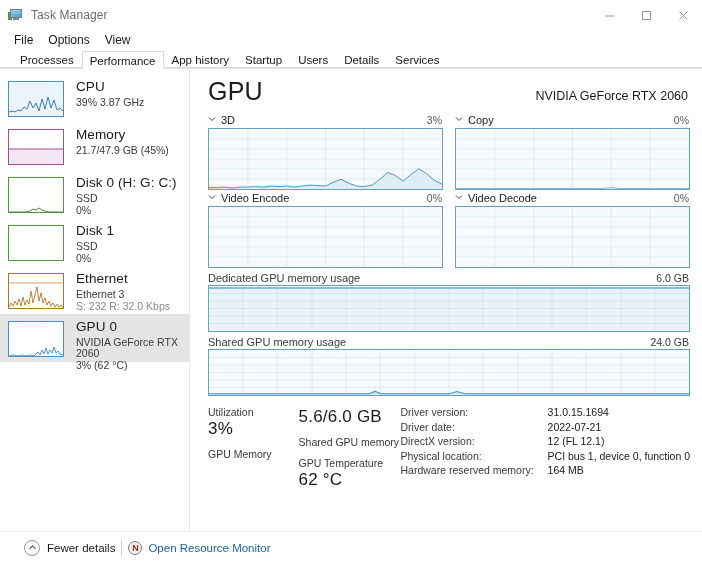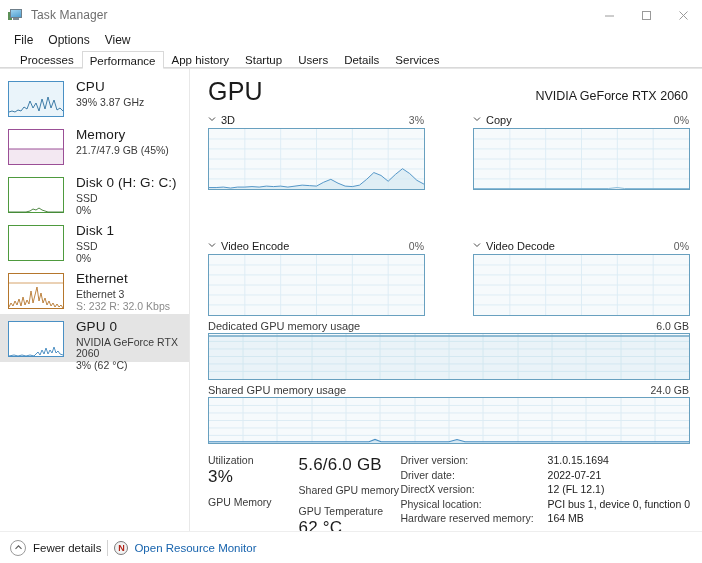--- a/index.html
+++ b/index.html
@@ -168,21 +168,20 @@
     margin-bottom: 6px;
   }
   .main-title { font-size: 25px; color: #1b1b1b; font-weight: 400; letter-spacing: .2px; }
   .main-sub { font-size: 12.5px; color: #1b1b1b; padding-right: 2px; }
 
   .engine-grid {
     display: grid;
     grid-template-columns: 1fr 1fr;
     column-gap: 12px;
     row-gap: 0px;
-    gap: 48px;
   }
   .engine-head {
     display: flex;
     align-items: center;
     justify-content: space-between;
     font-size: 11px;
     color: #1b1b1b;
     padding: 2px 1px 2px 0;
     height: 16px;
   }
@@ -227,21 +226,21 @@
   .info-table td.k { padding-right: 14px; color: #3a3a3a; }
   .info-table td.v { color: #1b1b1b; margin-left: 8px; }
 
   
   .footer {
     position: absolute;
     left: 0; right: 0; bottom: 0;
     height: 32px;
     display: flex;
     align-items: center;
-    padding-left: 10px;
+    padding-left: 24px;
     background: #ffffff;
     border-top: 1px solid #eeeeee;
     gap: 1px;
   }
   .fewer {
     display: flex; align-items: center; gap: 7px;
     font-size: 11.5px; color: #1b1b1b;
   }
   .circ-up {
     width: 16px; height: 16px; border-radius: 50%;

